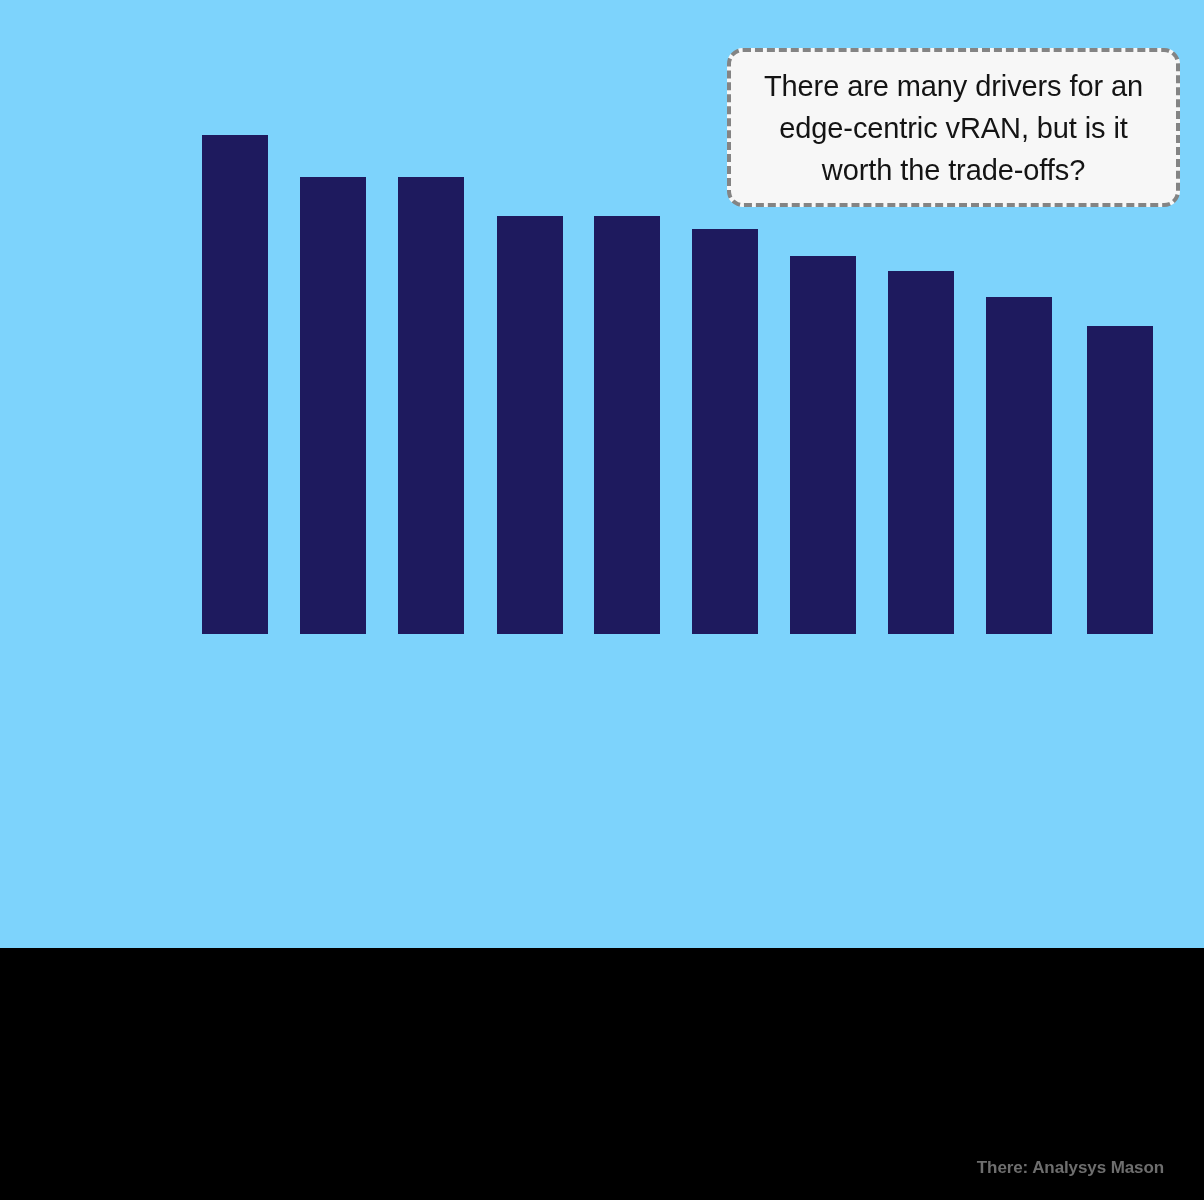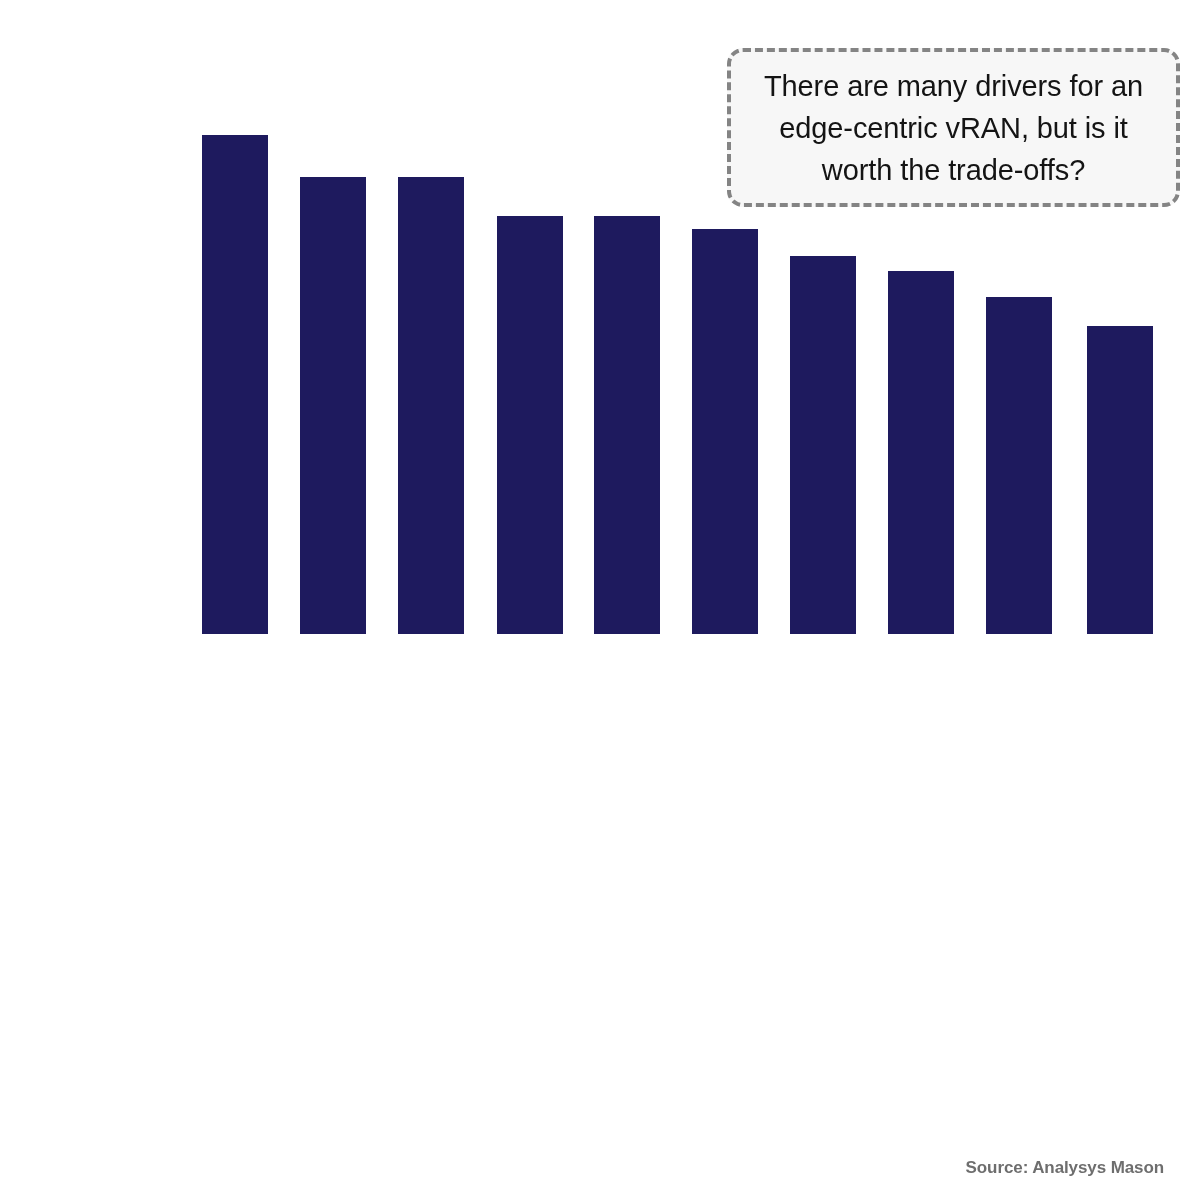--- a/index.html
+++ b/index.html
@@ -10,22 +10,22 @@
   }
   body {
     width: 1204px;
     height: 1200px;
     overflow: hidden;
     font-family: "Liberation Sans", sans-serif;
   }
   #figure {
     position: relative;
     width: 1204px;
-    height: 1200px;
-    background: #ffffff;
+    height: 948px;
+    background: #7dd3fc;
   }
 
   
   #plot-area {
     position: absolute;
     left: 0;
     top: 0;
     width: 1204px;
     height: 700px;
   }
@@ -90,15 +90,15 @@
       <div class="bar" style="left: 790px; width: 66px; top: 256px; height: 378px; bottom: auto; background: rgb(30, 26, 94);"></div>
       <div class="bar" style="left: 888px; width: 66px; top: 271px; height: 363px; bottom: auto; background: rgb(30, 26, 94);"></div>
       <div class="bar" style="left: 986px; width: 66px; top: 297px; height: 337px; bottom: auto; background: rgb(30, 26, 94);"></div>
       <div class="bar" style="left: 1087px; width: 66px; top: 326px; height: 308px; bottom: auto; background: rgb(30, 26, 94);"></div>
     </div>
 
   <div id="callout">
     <div id="callout-text">There are many drivers for an edge-centric vRAN, but is it worth the trade-offs?</div>
   </div>
 
-  <div id="source-note">Source: Analysys Mason</div>
+  <div id="source-note">There: Analysys Mason</div>
 
 </div>
 
 </body></html>

